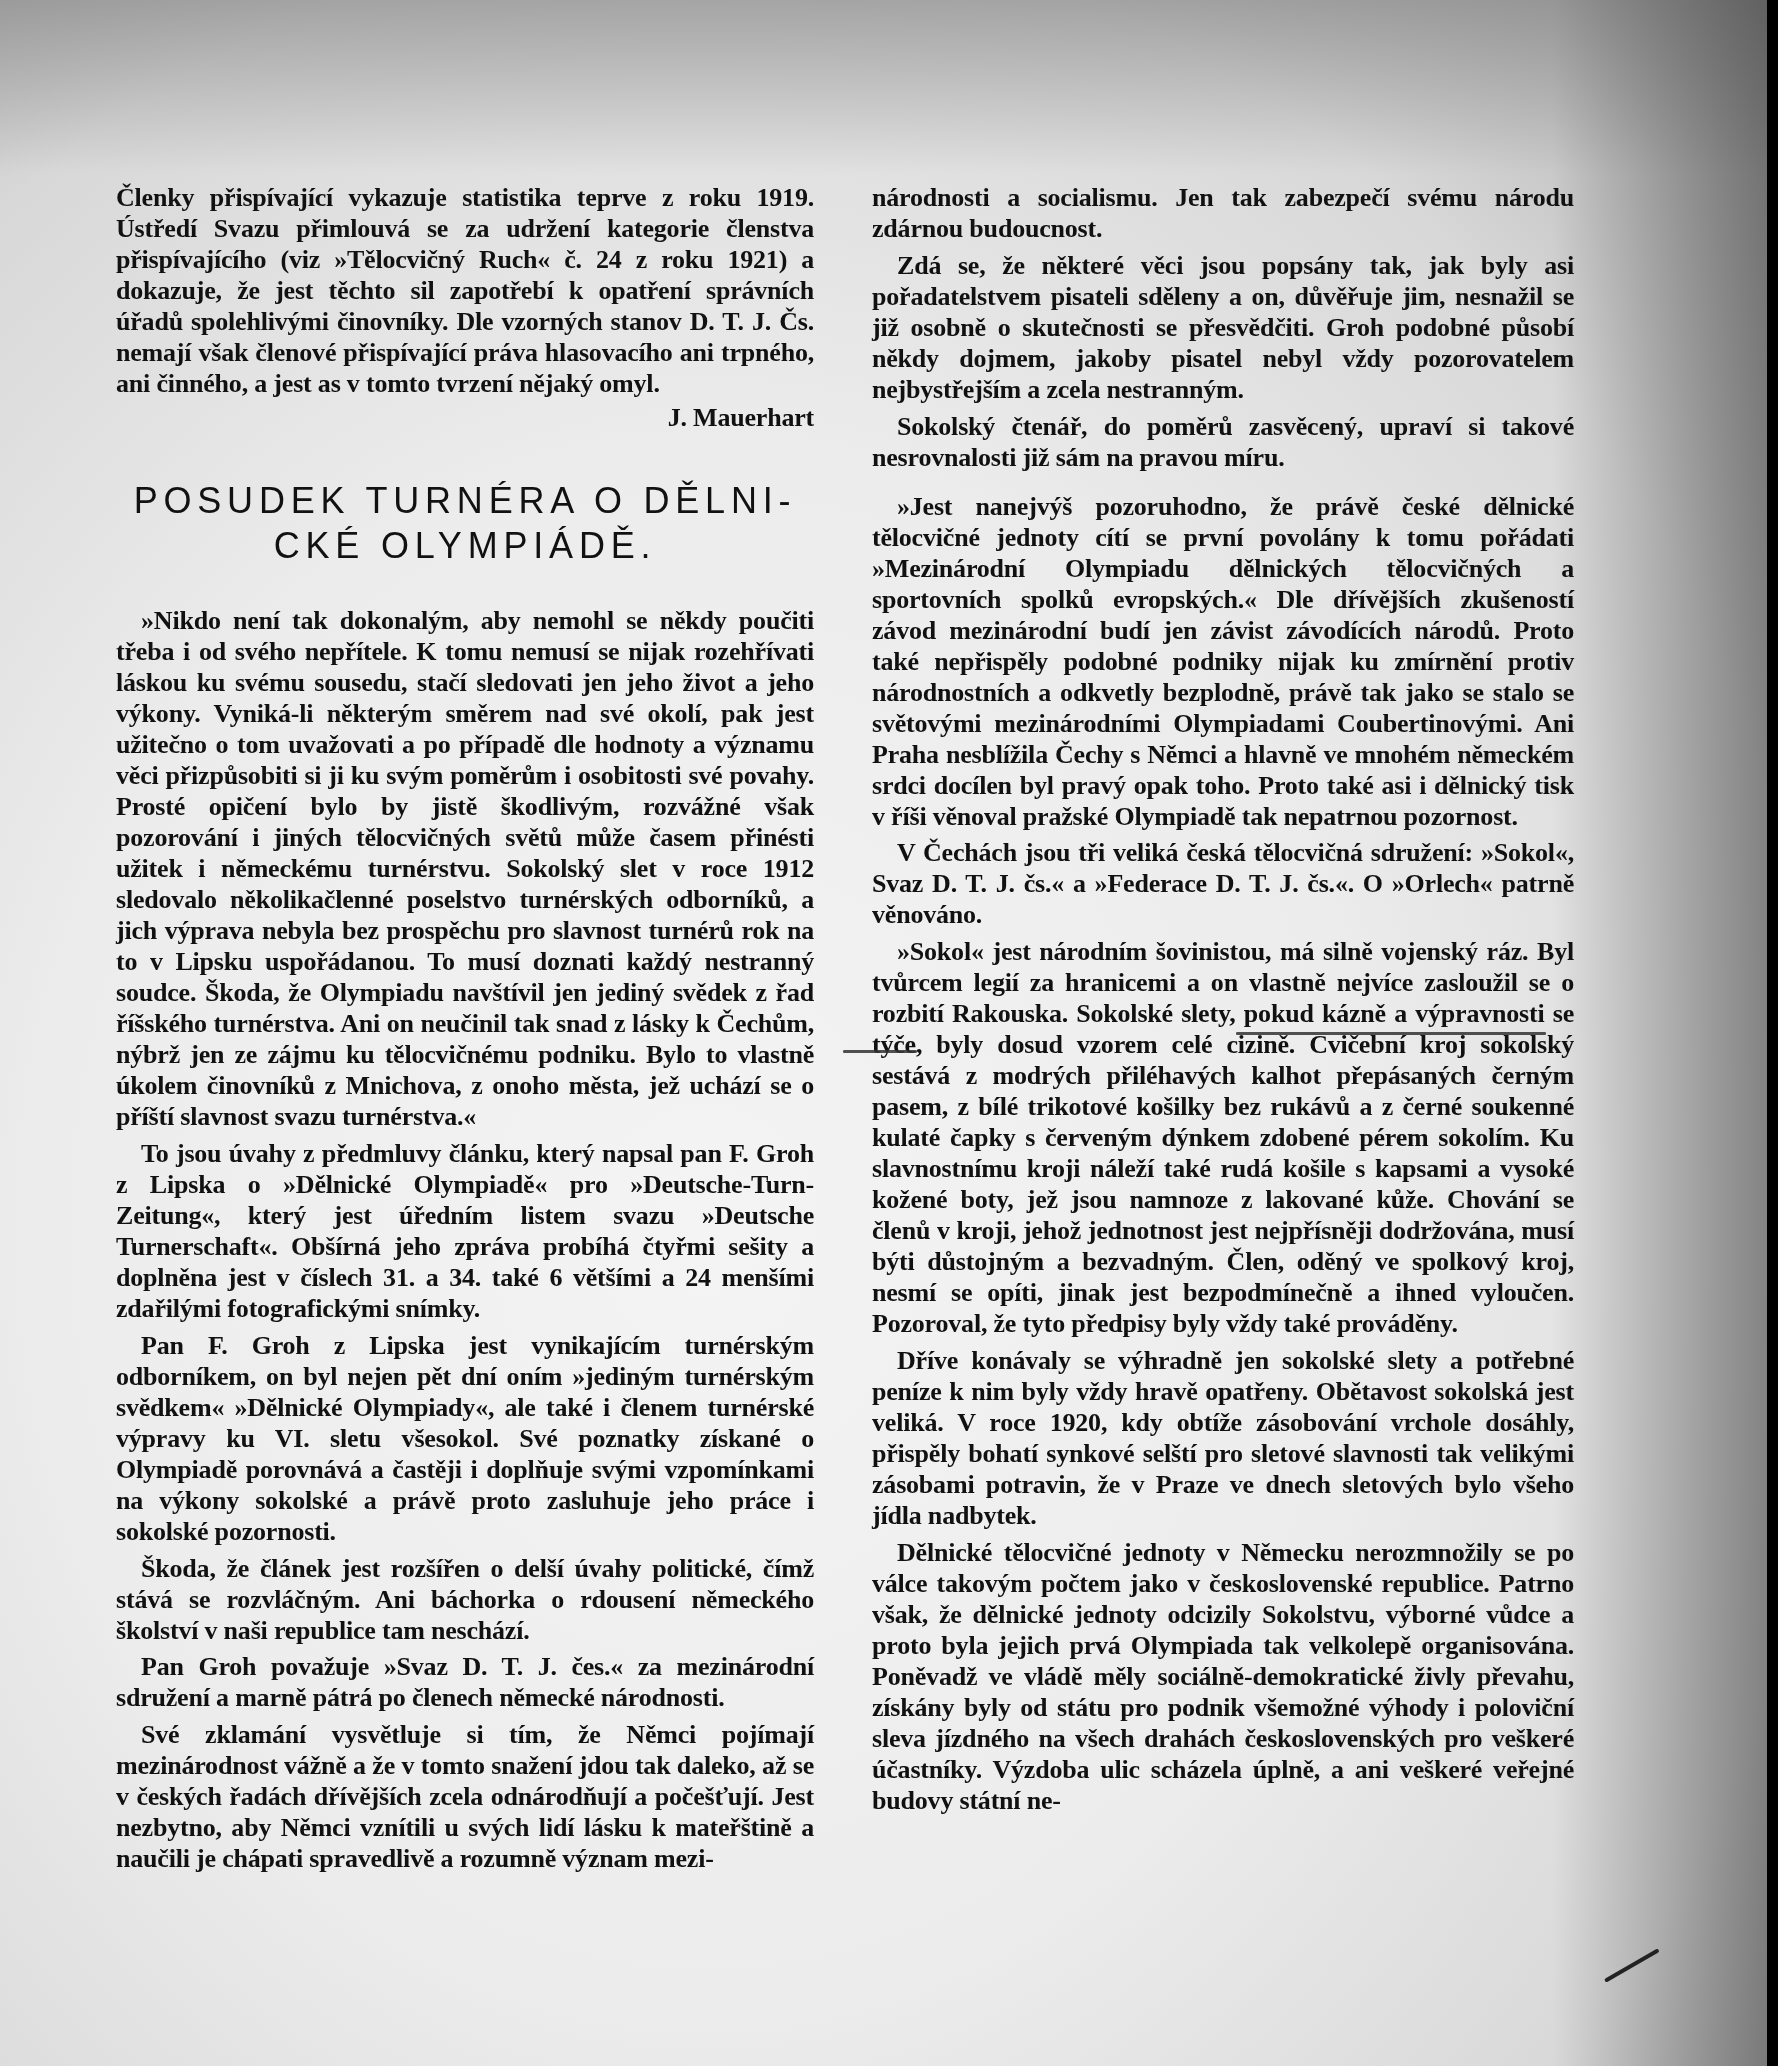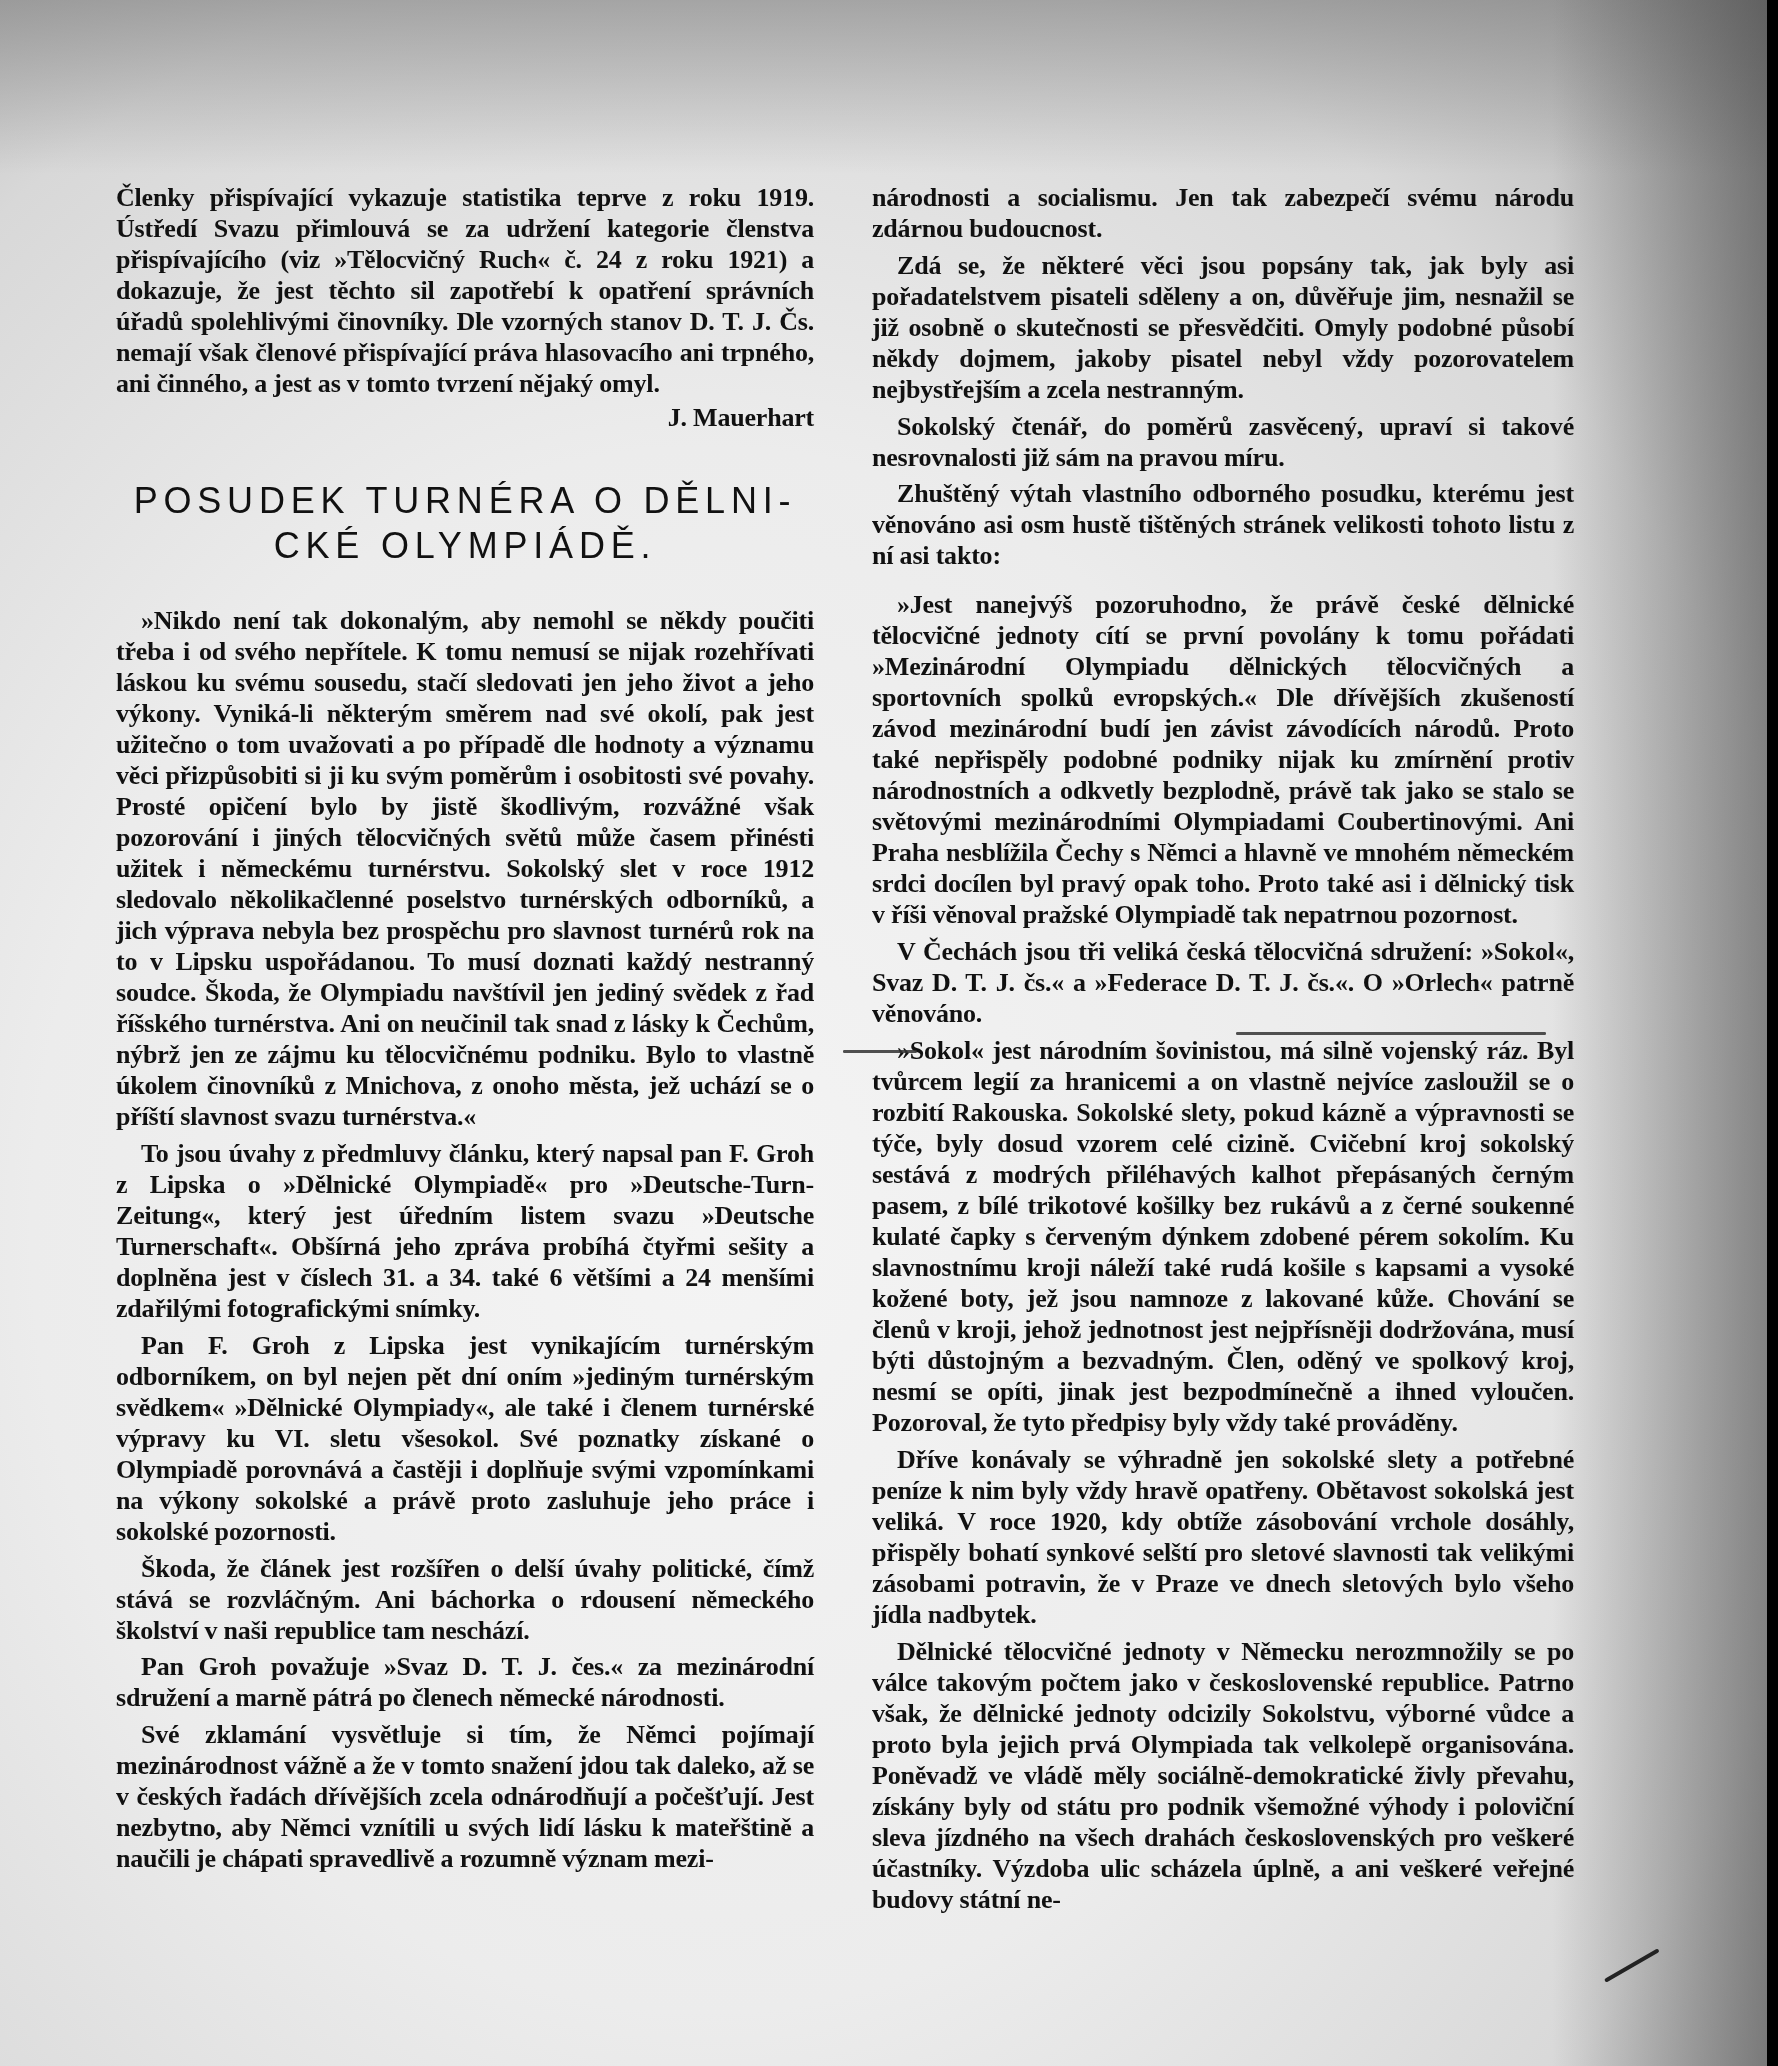--- a/index.html
+++ b/index.html
@@ -108,23 +108,22 @@
     <p class="para">»Nikdo není tak dokonalým, aby nemohl se někdy poučiti třeba i od svého nepřítele. K tomu nemusí se nijak rozehřívati láskou ku svému sousedu, stačí sledovati jen jeho život a jeho výkony. Vyniká-li některým směrem nad své okolí, pak jest užitečno o tom uvažovati a po případě dle hodnoty a významu věci přizpůsobiti si ji ku svým poměrům i osobitosti své povahy. Prosté opičení bylo by jistě škodlivým, rozvážné však pozorování i jiných tělocvičných světů může časem přinésti užitek i německému turnérstvu. Sokolský slet v roce 1912 sledovalo několikačlenné poselstvo turnérských odborníků, a jich výprava nebyla bez prospěchu pro slavnost turnérů rok na to v Lipsku uspořádanou. To musí doznati každý nestranný soudce. Škoda, že Olympiadu navštívil jen jediný svědek z řad říšského turnérstva. Ani on neučinil tak snad z lásky k Čechům, nýbrž jen ze zájmu ku tělocvičnému podniku. Bylo to vlastně úkolem činovníků z Mnichova, z onoho města, jež uchází se o příští slavnost svazu turnérstva.«</p>
     <p class="para">To jsou úvahy z předmluvy článku, který napsal pan F. Groh z Lipska o »Dělnické Olympiadě« pro »Deutsche-Turn-Zeitung«, který jest úředním listem svazu »Deutsche Turnerschaft«. Obšírná jeho zpráva probíhá čtyřmi sešity a doplněna jest v číslech 31. a 34. také 6 většími a 24 menšími zdařilými fotografickými snímky.</p>
     <p class="para">Pan F. Groh z Lipska jest vynikajícím turnérským odborníkem, on byl nejen pět dní oním »jediným turnérským svědkem« »Dělnické Olympiady«, ale také i členem turnérské výpravy ku VI. sletu všesokol. Své poznatky získané o Olympiadě porovnává a častěji i doplňuje svými vzpomínkami na výkony sokolské a právě proto zasluhuje jeho práce i sokolské pozornosti.</p>
     <p class="para">Škoda, že článek jest rozšířen o delší úvahy politické, čímž stává se rozvláčným. Ani báchorka o rdousení německého školství v naši republice tam neschází.</p>
     <p class="para">Pan Groh považuje »Svaz D. T. J. čes.« za mezinárodní sdružení a marně pátrá po členech německé národnosti.</p>
     <p class="para">Své zklamání vysvětluje si tím, že Němci pojímají mezinárodnost vážně a že v tomto snažení jdou tak daleko, až se v českých řadách dřívějších zcela odnárodňují a počešťují. Jest nezbytno, aby Němci vznítili u svých lidí lásku k mateřštině a naučili je chápati spravedlivě a rozumně význam mezi-</p>
   </div>
 
   <div class="col col-right">
     <p class="para no-indent">národnosti a socialismu. Jen tak zabezpečí svému národu zdárnou budoucnost.</p>
-    <p class="para">Zdá se, že některé věci jsou popsány tak, jak byly asi pořadatelstvem pisateli sděleny a on, důvěřuje jim, nesnažil se již osobně o skutečnosti se přesvědčiti. Omyly podobné působí někdy dojmem, jakoby pisatel nebyl vždy pozorovatelem nejbystřejším a zcela nestranným.</p>
+    <p class="para">Zdá se, že některé věci jsou popsány tak, jak byly asi pořadatelstvem pisateli sděleny a on, důvěřuje jim, nesnažil se již osobně o skutečnosti se přesvědčiti. Groh podobné působí někdy dojmem, jakoby pisatel nebyl vždy pozorovatelem nejbystřejším a zcela nestranným.</p>
     <p class="para">Sokolský čtenář, do poměrů zasvěcený, upraví si takové nesrovnalosti již sám na pravou míru.</p>
-    <p class="para">Zhuštěný výtah vlastního odborného posudku, kterému jest věnováno asi osm hustě tištěných stránek velikosti tohoto listu z ní asi takto:</p>
     <p class="para quote-block">»Jest nanejvýš pozoruhodno, že právě české dělnické tělocvičné jednoty cítí se první povolány k tomu pořádati »Mezinárodní Olympiadu dělnických tělocvičných a sportovních spolků evropských.« Dle dřívějších zkušeností závod mezinárodní budí jen závist závodících národů. Proto také nepřispěly podobné podniky nijak ku zmírnění protiv národnostních a odkvetly bezplodně, právě tak jako se stalo se světovými mezinárodními Olympiadami Coubertinovými. Ani Praha nesblížila Čechy s Němci a hlavně ve mnohém německém srdci docílen byl pravý opak toho. Proto také asi i dělnický tisk v říši věnoval pražské Olympiadě tak nepatrnou pozornost.</p>
     <p class="para">V Čechách jsou tři veliká česká tělocvičná sdružení: »Sokol«, Svaz D. T. J. čs.« a »Federace D. T. J. čs.«. O »Orlech« patrně věnováno.</p>
     <p class="para">»Sokol« jest národním šovinistou, má silně vojenský ráz. Byl tvůrcem legií za hranicemi a on vlastně nejvíce zasloužil se o rozbití Rakouska. Sokolské slety, pokud kázně a výpravnosti se týče, byly dosud vzorem celé cizině. Cvičební kroj sokolský sestává z modrých přiléhavých kalhot přepásaných černým pasem, z bílé trikotové košilky bez rukávů a z černé soukenné kulaté čapky s červeným dýnkem zdobené pérem sokolím. Ku slavnostnímu kroji náleží také rudá košile s kapsami a vysoké kožené boty, jež jsou namnoze z lakované kůže. Chování se členů v kroji, jehož jednotnost jest nejpřísněji dodržována, musí býti důstojným a bezvadným. Člen, oděný ve spolkový kroj, nesmí se opíti, jinak jest bezpodmínečně a ihned vyloučen. Pozoroval, že tyto předpisy byly vždy také prováděny.</p>
     <p class="para">Dříve konávaly se výhradně jen sokolské slety a potřebné peníze k nim byly vždy hravě opatřeny. Obětavost sokolská jest veliká. V roce 1920, kdy obtíže zásobování vrchole dosáhly, přispěly bohatí synkové selští pro sletové slavnosti tak velikými zásobami potravin, že v Praze ve dnech sletových bylo všeho jídla nadbytek.</p>
     <p class="para">Dělnické tělocvičné jednoty v Německu nerozmnožily se po válce takovým počtem jako v československé republice. Patrno však, že dělnické jednoty odcizily Sokolstvu, výborné vůdce a proto byla jejich prvá Olympiada tak velkolepě organisována. Poněvadž ve vládě měly sociálně-demokratické živly převahu, získány byly od státu pro podnik všemožné výhody i poloviční sleva jízdného na všech drahách československých pro veškeré účastníky. Výzdoba ulic scházela úplně, a ani veškeré veřejné budovy státní ne-</p>
   </div>
 
   <div class="underline-mark" style="left:1236px; top:1032px; width:310px;"></div>
   <div class="underline-mark" style="left:843px; top:1050px; width:74px;"></div>
 

